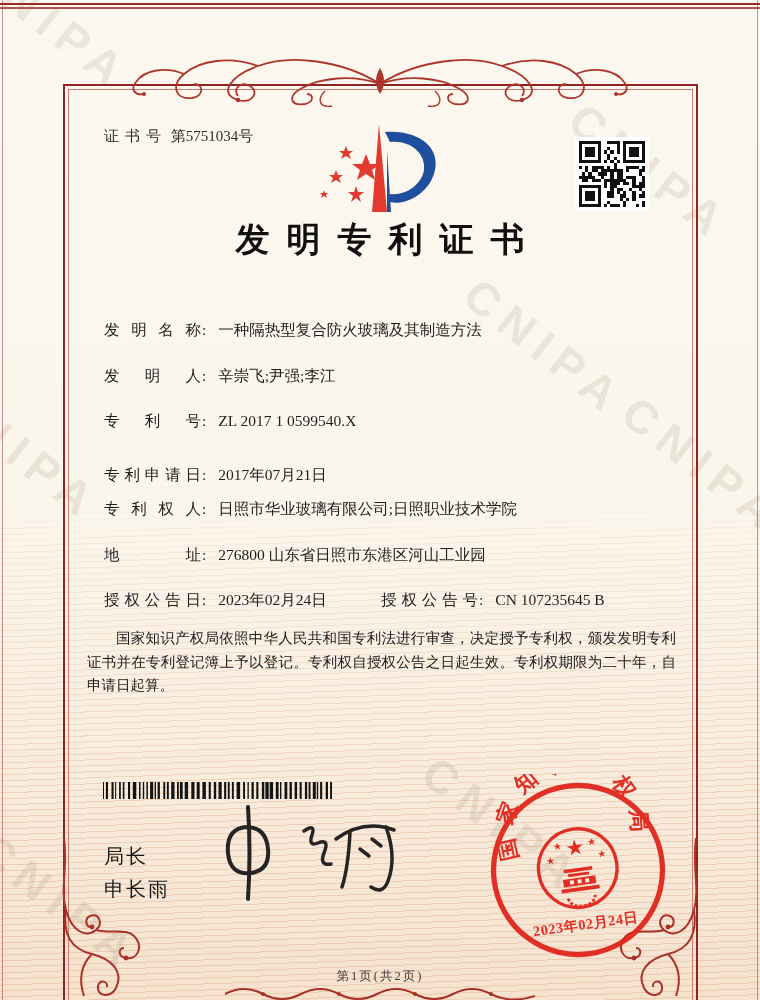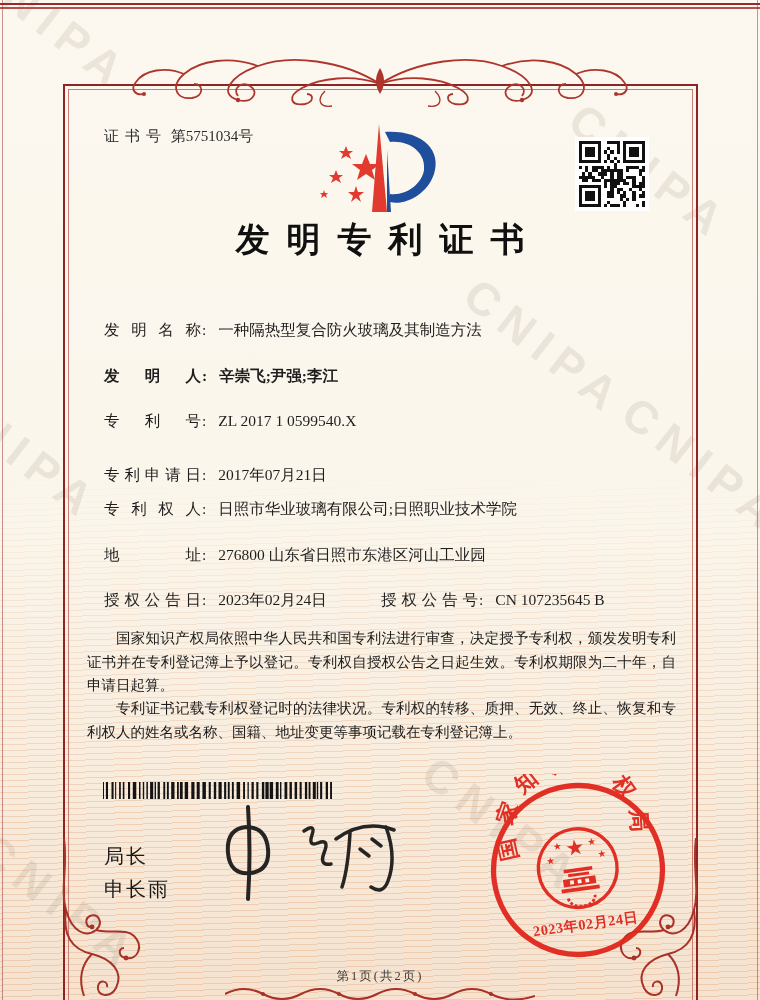--- a/index.html
+++ b/index.html
@@ -273,21 +273,21 @@
         <rect fill="#fff" x="1" y="15" width="5" height="5"></rect>
         <rect x="2" y="16" width="3" height="3"></rect>
       </svg>
   </div>
 
   <div class="title">发明专利证书</div>
 
   <div class="frow" style="top:320px;">
     <span class="flab">发明名称</span><span class="fcolon">:</span><span>一种隔热型复合防火玻璃及其制造方法</span>
   </div>
-  <div class="frow" style="top:366px;font-weight:bold;">
+  <div class="frow" style="top:366px;">
     <span class="flab">发明人</span><span class="fcolon">:</span><span>辛崇飞;尹强;李江</span>
   </div>
   <div class="frow" style="top:411px;">
     <span class="flab">专利号</span><span class="fcolon">:</span><span>ZL 2017 1 0599540.X</span>
   </div>
   <div class="frow" style="top:453px;margin-top:12px;">
     <span class="flab">专利申请日</span><span class="fcolon">:</span><span>2017年07月21日</span>
   </div>
   <div class="frow" style="top:499px;">
     <span class="flab">专利权人</span><span class="fcolon">:</span><span>日照市华业玻璃有限公司;日照职业技术学院</span>
@@ -297,21 +297,20 @@
   </div>
 
   <div class="frow" style="top:590px;left:104px;">
     <span class="flab">授权公告日</span><span class="fcolon">:</span><span>2023年02月24日</span>
   </div>
   <div class="frow" style="top:590px;left:381px;">
     <span class="flab">授权公告号</span><span class="fcolon">:</span><span>CN 107235645 B</span>
   </div>
 
   <div class="para" style="top:627px;">国家知识产权局依照中华人民共和国专利法进行审查，决定授予专利权，颁发发明专利证书并在专利登记簿上予以登记。专利权自授权公告之日起生效。专利权期限为二十年，自申请日起算。</div>
-  <div class="para" style="top:697px;">专利证书记载专利权登记时的法律状况。专利权的转移、质押、无效、终止、恢复和专利权人的姓名或名称、国籍、地址变更等事项记载在专利登记簿上。</div>
 
   <svg id="barcode-svg" class="barcode" viewBox="0 0 233 17" fill="#141414">
       <rect x="0.0" y="0" width="1.0" height="17"></rect>
       <rect x="2.9" y="0" width="2.1" height="17"></rect>
       <rect x="8.5" y="0" width="2.1" height="17"></rect>
       <rect x="12.1" y="0" width="1.1" height="17"></rect>
       <rect x="16.1" y="0" width="1.7" height="17"></rect>
       <rect x="19.8" y="0" width="1.6" height="17"></rect>
       <rect x="25.0" y="0" width="2.1" height="17"></rect>
       <rect x="29.8" y="0" width="3.5" height="17"></rect>

